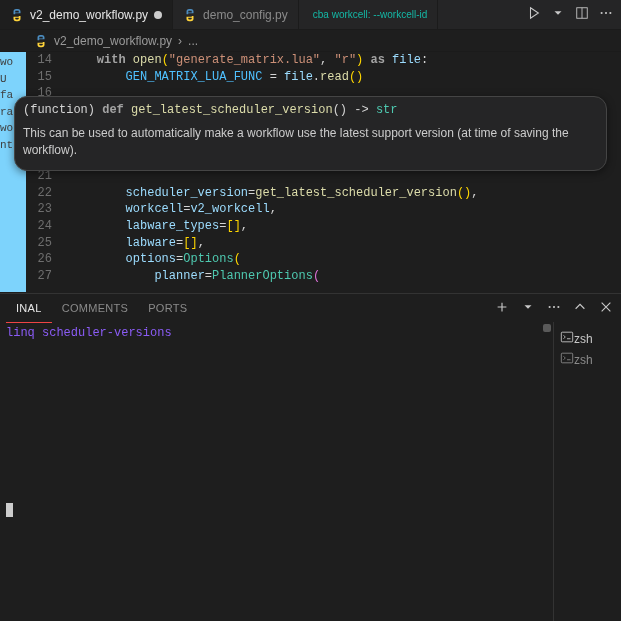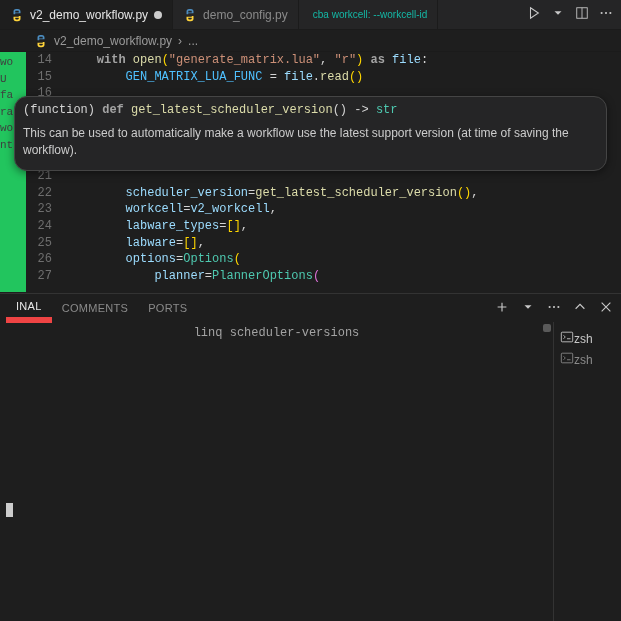--- a/index.html
+++ b/index.html
@@ -68,21 +68,21 @@
 
   
   .editor {
     position: relative;
     background: #1e1e1e;
     height: 240px;
     overflow: hidden;
   }
   .left-strip {
     position: absolute; left: 0; top: 0; bottom: 0; width: 26px;
-    background: #22c55e;
+    background: #7dd3fc;
     color: #3a3a3a;
     font-size: 11px;
     line-height: 16.6px;
     padding-top: 2px;
   }
   .left-strip .dim {
     color: #3f3f3f;
     writing-mode: horizontal-tb;
   }
   .code {
@@ -154,41 +154,40 @@
     letter-spacing: 0.3px;
     color: #8a8a8a;
   }
   .panel-tabs .ptab {
     padding: 0 10px; height: 100%;
     display: flex; align-items: center;
     cursor: pointer;
   }
   .panel-tabs .ptab.active {
     color: #e6e6e6;
-    border-bottom: 6px solid #ef4444;
+    border-bottom: 1px solid #ef4444;
     margin-bottom: -1px;
   }
   .panel-tabs .right {
     margin-left: auto; display: flex; align-items: center; gap: 12px;
     color: #b0b0b0; padding-right: 2px;
   }
   .panel-tabs .right svg { width: 14px; height: 14px; }
 
   .panel-body {
     flex: 1;
     display: flex;
   }
   .term {
     flex: 1;
     position: relative;
     padding: 4px 6px;
     font-size: 12px;
-    color: #a3a3a3;
+    color: #8b5cf6;
     overflow: hidden;
-    text-align: center;
   }
   .term-scroll {
     position: absolute; right: 0; top: 0; bottom: 0; width: 12px;
   }
   .term-scroll .thumb {
     position: absolute; right: 2px; top: 2px; width: 8px; height: 8px;
     background: #5a5a5a; border-radius: 2px;
   }
   .term-side {
     width: 68px;

